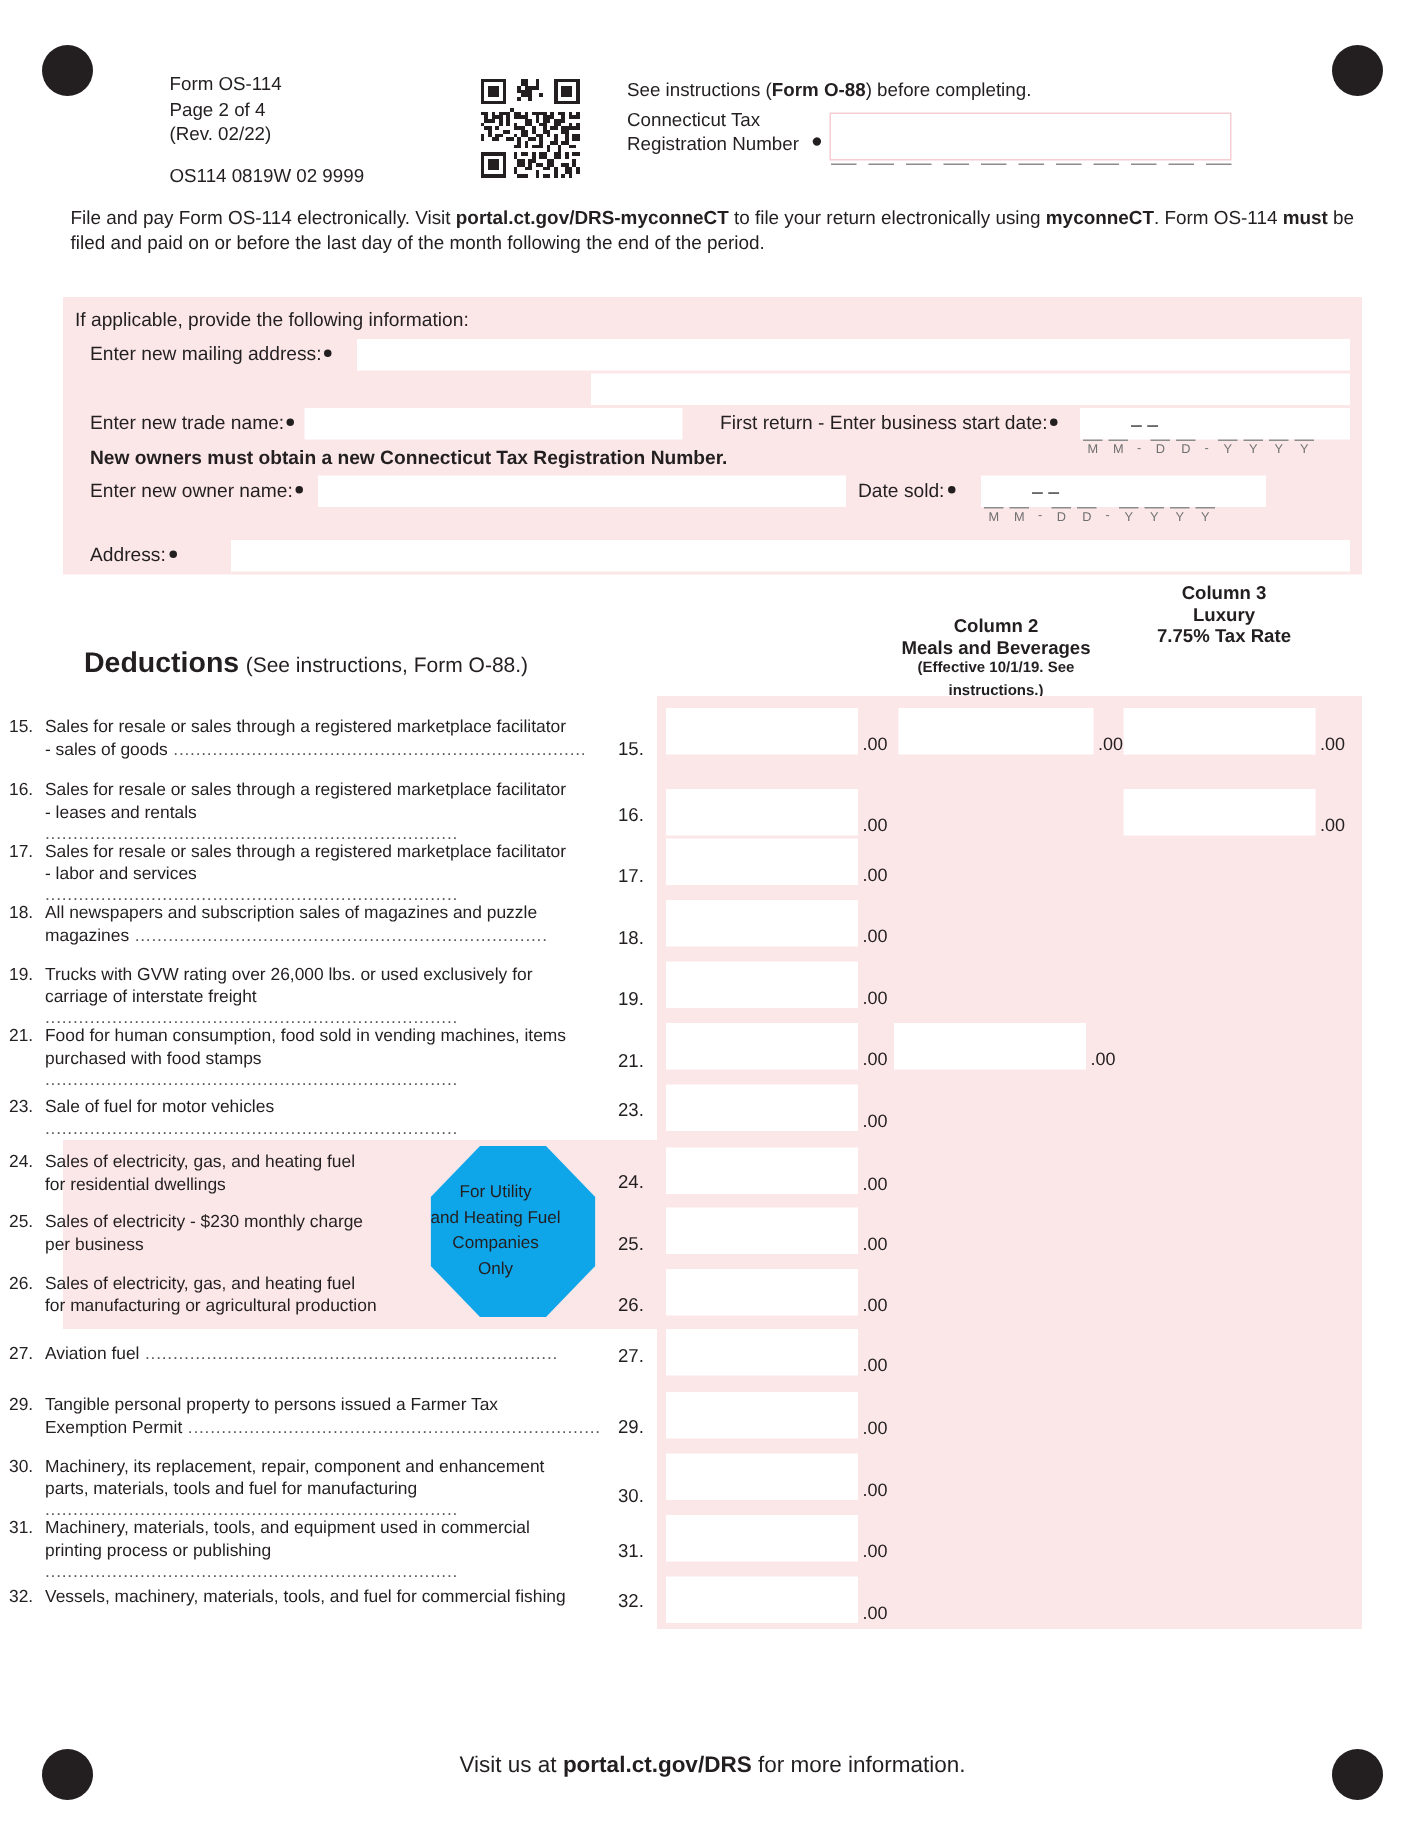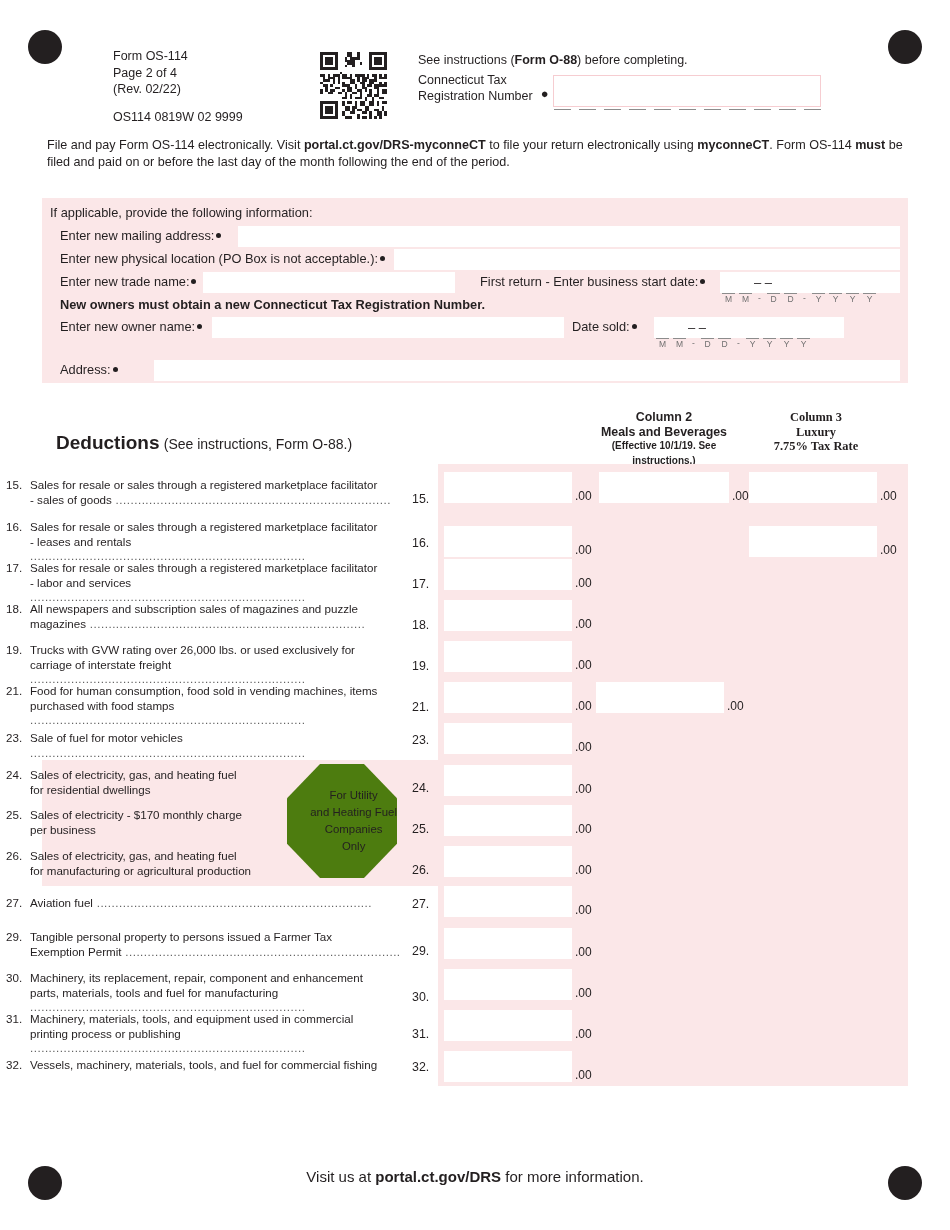--- a/index.html
+++ b/index.html
@@ -66,44 +66,44 @@
   .datemask{position:absolute;font-size:13px;color:#231f20;letter-spacing:0;pointer-events:none;}
   .dlegend{position:absolute;font-size:8.5px;color:#6f6f6f;display:flex;}
   .dlegend span{display:inline-block;text-align:center;border-top:1px solid #8c8c8c;margin:0 2px;padding-top:0px;}
   .dlegend span.sep{border-top:none;width:7px;}
 
   
   .colhead{position:absolute;text-align:center;font-weight:bold;font-size:12.4px;line-height:14.5px;}
   .colhead .sub{font-size:10px;font-weight:bold;}
   .ch1{left:442px;top:410px;width:130px;}
   .ch2{left:580px;top:410px;width:168px;}
-  .ch3{left:752px;top:410px;width:128px;font-family:Liberation Serif, serif;}
+  .ch3{left:752px;top:388px;width:128px;}
 
   
   .ded-title{position:absolute;left:56px;top:432px;font-size:15.5px;}
   .ded-title b{font-size:19px;}
   .ded-title span.rest{font-size:14px;}
   .grid-bg{position:absolute;left:438px;top:464px;width:470px;height:622px;background:#fbe7e8;}
   .band{position:absolute;left:42px;top:760px;width:866px;height:126px;background:#fbe7e8;}
 
   .row{position:absolute;left:0;width:866px;}
   .desc{position:absolute;font-size:11.6px;line-height:14.6px;}
   .desc .num{position:absolute;left:0;top:0;width:24px;}
   .desc .txt{display:block;margin-left:24px;}
   .dots{letter-spacing:0.5px;color:#595959;}
   .rnum{position:absolute;font-size:12.4px;}
   .cell{position:absolute;background:#ffffff;height:31px;}
   .dec{position:absolute;font-size:12px;}
 
   
   .octagon{
     position:absolute;left:287px;top:764px;width:110px;height:114px;
-    background:#4d7c0f;
+    background:#0ea5e9;
     clip-path:polygon(30% 0,70% 0,100% 30%,100% 70%,70% 100%,30% 100%,0 70%,0 30%);
-    display:flex;align-items:center;justify-content:flex-end;
+    display:flex;align-items:center;justify-content:flex-start;
   }
   .octagon .oct-txt{font-size:11.4px;line-height:17px;text-align:center;}
 
   
   .footer{position:absolute;left:0;top:1168px;width:950px;text-align:center;font-size:15px;}
 </style>
 </head>
 <body>
 
 <div class="page">
@@ -267,23 +267,20 @@
   </div>
 
   <div class="panel">
     <div class="ln p-title">If applicable, provide the following information:</div>
 
     <div class="ln p-mail-l">
       <span>Enter new mailing address:</span><span class="bullet"></span>
     </div>
     <div class="wbox p-mail-b"></div>
 
-    <div class="ln p-phys-l">
-      <span>Enter new physical location (PO Box is not acceptable.):</span><span class="bullet"></span>
-    </div>
     <div class="wbox p-phys-b"></div>
 
     <div class="ln p-trade-l">
       <span>Enter new trade name:</span><span class="bullet"></span>
     </div>
     <div class="wbox p-trade-b"></div>
 
     <div class="ln p-first-l">
       <span>First return - Enter business start date:</span><span class="bullet"></span>
     </div>
@@ -429,21 +426,21 @@
           <span class="num">24.</span>
           <span class="txt"><span>Sales of electricity, gas, and heating fuel</span><br><span>for residential dwellings</span></span>
         </div>
         <div class="rnum" style="left: 412px; top: 781px;">24.</div>
         <div class="cell" style="left: 444px; top: 765px; width: 128px;"></div>
         <div class="dec" style="left: 575px; top: 782px;">.00</div>
       </div>
       <div class="row">
         <div class="desc" style="left: 6px; top: 808px; width: 400px;">
           <span class="num">25.</span>
-          <span class="txt"><span>Sales of electricity - $170 monthly charge</span><br><span>per business</span></span>
+          <span class="txt"><span>Sales of electricity - $230 monthly charge</span><br><span>per business</span></span>
         </div>
         <div class="rnum" style="left: 412px; top: 822px;">25.</div>
         <div class="cell" style="left: 444px; top: 805px; width: 128px;"></div>
         <div class="dec" style="left: 575px; top: 822px;">.00</div>
       </div>
       <div class="row">
         <div class="desc" style="left: 6px; top: 849px; width: 400px;">
           <span class="num">26.</span>
           <span class="txt"><span>Sales of electricity, gas, and heating fuel</span><br><span>for manufacturing or agricultural production</span></span>
         </div>

